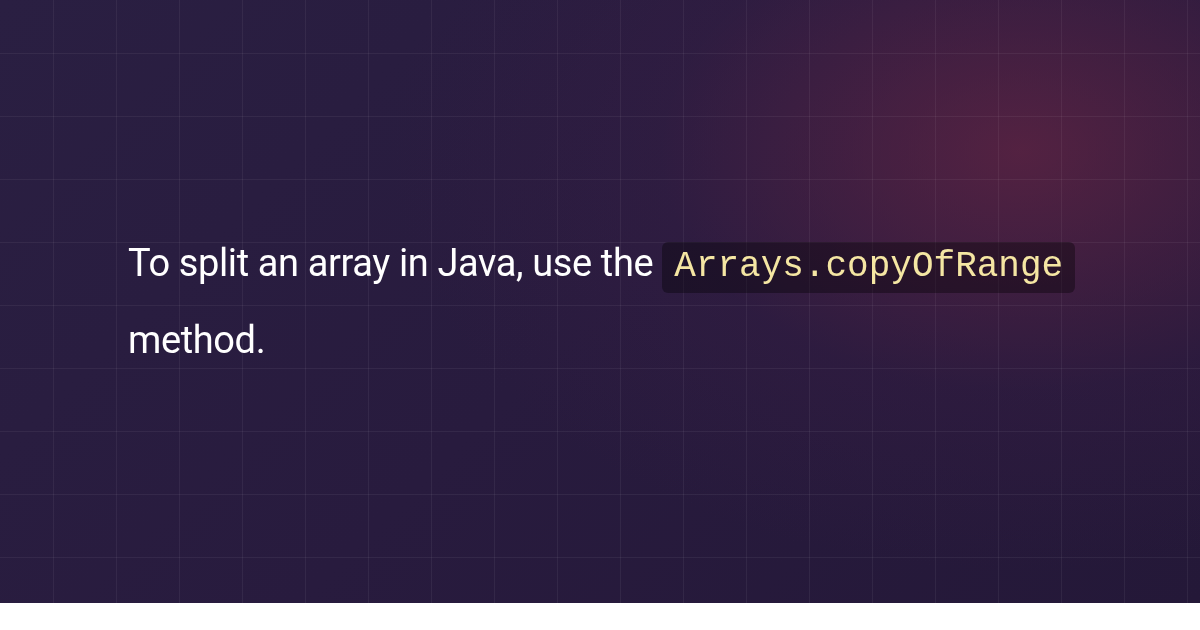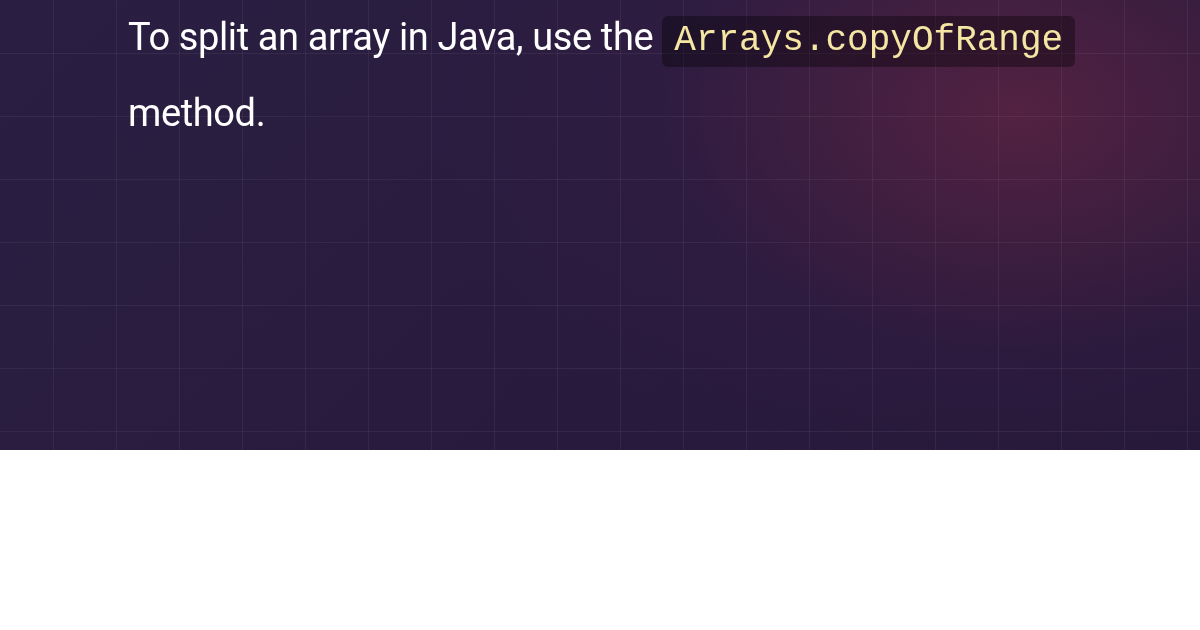--- a/index.html
+++ b/index.html
@@ -10,25 +10,26 @@
     
     body {
       width: 1200px;
       height: 630px;
       overflow: hidden;
       font-family: -apple-system, BlinkMacSystemFont, "Segoe UI", Roboto, Helvetica, Arial, sans-serif;
     }
     
     .container {
       width: 1200px;
-      height: 450px;
+      height: 603px;
       position: relative;
       background: radial-gradient(ellipse 900px 600px at 85% 25%, rgba(120, 40, 70, 0.55) 0%, rgba(60, 30, 70, 0.3) 40%, transparent 70%),
                   linear-gradient(135deg, #2a1f42 0%, #281b3e 50%, #241838 100%);
       display: flex;
+      align-items: center;
       justify-content: flex-start;
     }
     
     .grid-overlay {
       position: absolute;
       top: 0;
       left: 0;
       width: 100%;
       height: 100%;
       background-image: 

